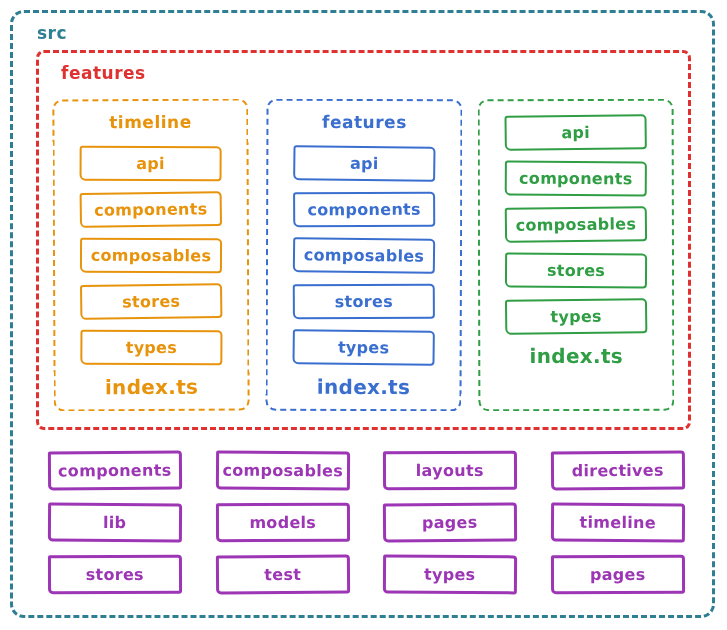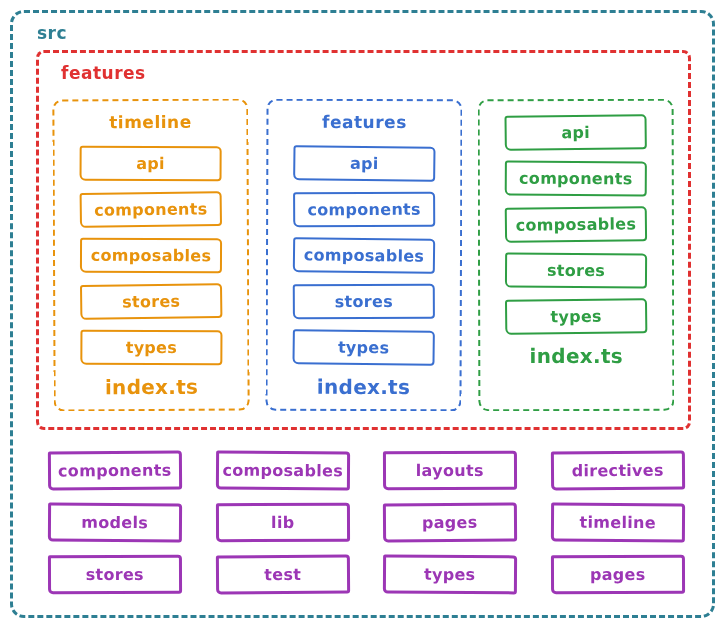--- a/index.html
+++ b/index.html
@@ -177,22 +177,22 @@
         </div>
 
       </div>
     </div>
 
     <div class="shared-grid" style="--c: #9c36b5;">
       <div class="shared-box">components</div>
       <div class="shared-box">composables</div>
       <div class="shared-box">layouts</div>
       <div class="shared-box">directives</div>
+      <div class="shared-box">lib</div>
       <div class="shared-box">models</div>
-      <div class="shared-box">lib</div>
       <div class="shared-box">pages</div>
       <div class="shared-box">timeline</div>
       <div class="shared-box">stores</div>
       <div class="shared-box">test</div>
       <div class="shared-box">types</div>
       <div class="shared-box">pages</div>
     </div>
 
   </div>
 </div>

